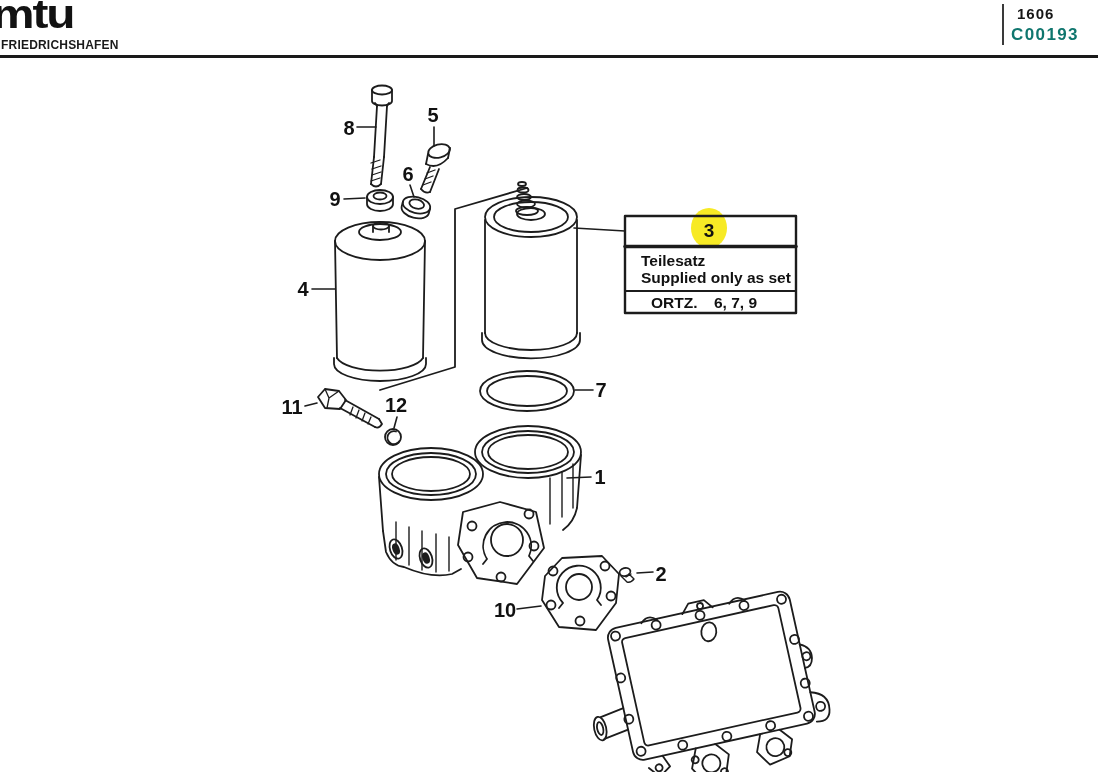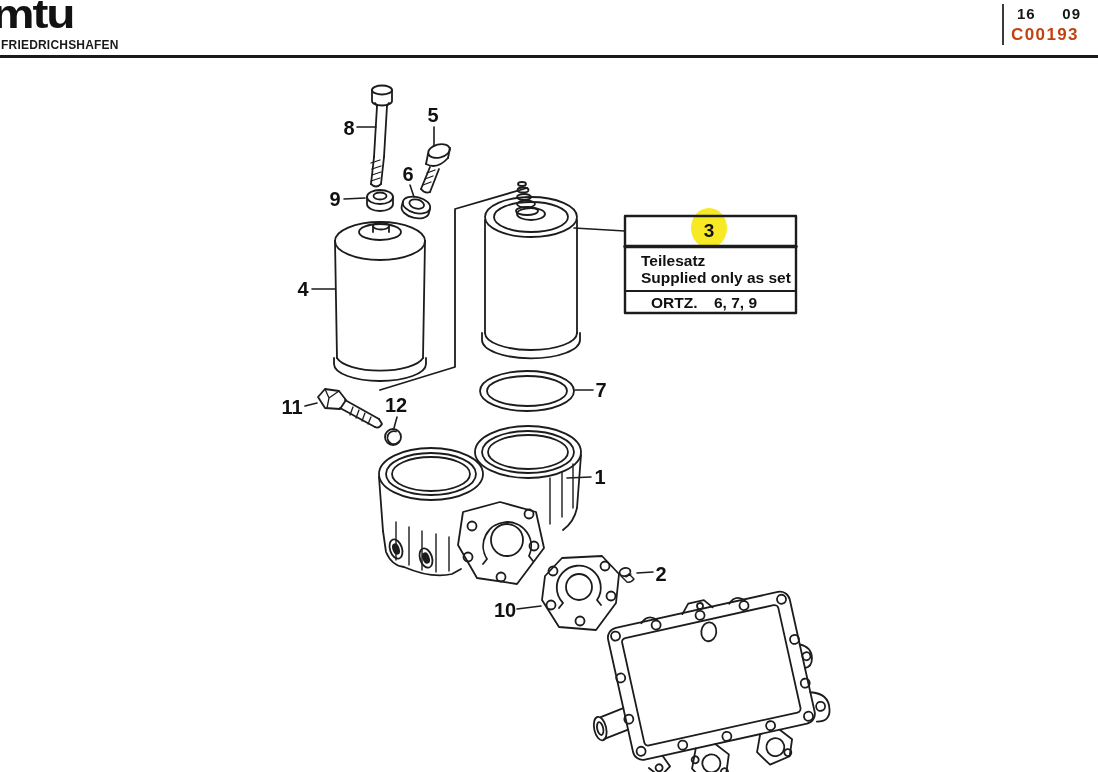--- a/index.html
+++ b/index.html
@@ -12,25 +12,25 @@
     letter-spacing:-2px;line-height:1;transform:scale(1.04,.9);transform-origin:0 0;
     color:#121212;
   }
   .logo-sub{
     position:absolute;left:1px;top:38px;font-size:12px;font-weight:600;
     letter-spacing:.2px;color:#1a1a1a;white-space:nowrap;
   }
   .vline{position:absolute;left:1002px;top:4px;width:2px;height:41px;background:#3a3a3a;}
   .sheet{
     position:absolute;left:1017px;top:5px;width:64px;display:flex;
-    justify-content:space-between;font-size:15px;font-weight:600;letter-spacing:1px;
+    justify-content:flex-start;font-size:15px;font-weight:600;letter-spacing:1px;
   }
   .figcode{
     position:absolute;left:1011px;top:25px;font-size:17px;font-weight:700;
-    letter-spacing:1.4px;color:#c2410c;
+    letter-spacing:1.4px;color:#0f766e;
   }
   .hrule{position:absolute;left:0;top:55px;width:100%;height:2.5px;background:#1a1a1a;}
   svg.diagram{position:absolute;left:0;top:0;}
   text{user-select:none;}
 </style>
 </head>
 <body>
 
 <div class="page">
 
@@ -239,18 +239,18 @@
         </g>
       </g>
     </g>
   </svg>
 
   <div class="logo">mtu</div>
   <div class="logo-sub">FRIEDRICHSHAFEN</div>
   <div class="vline"></div>
   <div class="sheet">
     <span>16</span>
-    <span>09</span>
+    <span>06</span>
   </div>
   <div class="figcode">C00193</div>
   <div class="hrule"></div>
 
 </div>
 
 </body></html>

